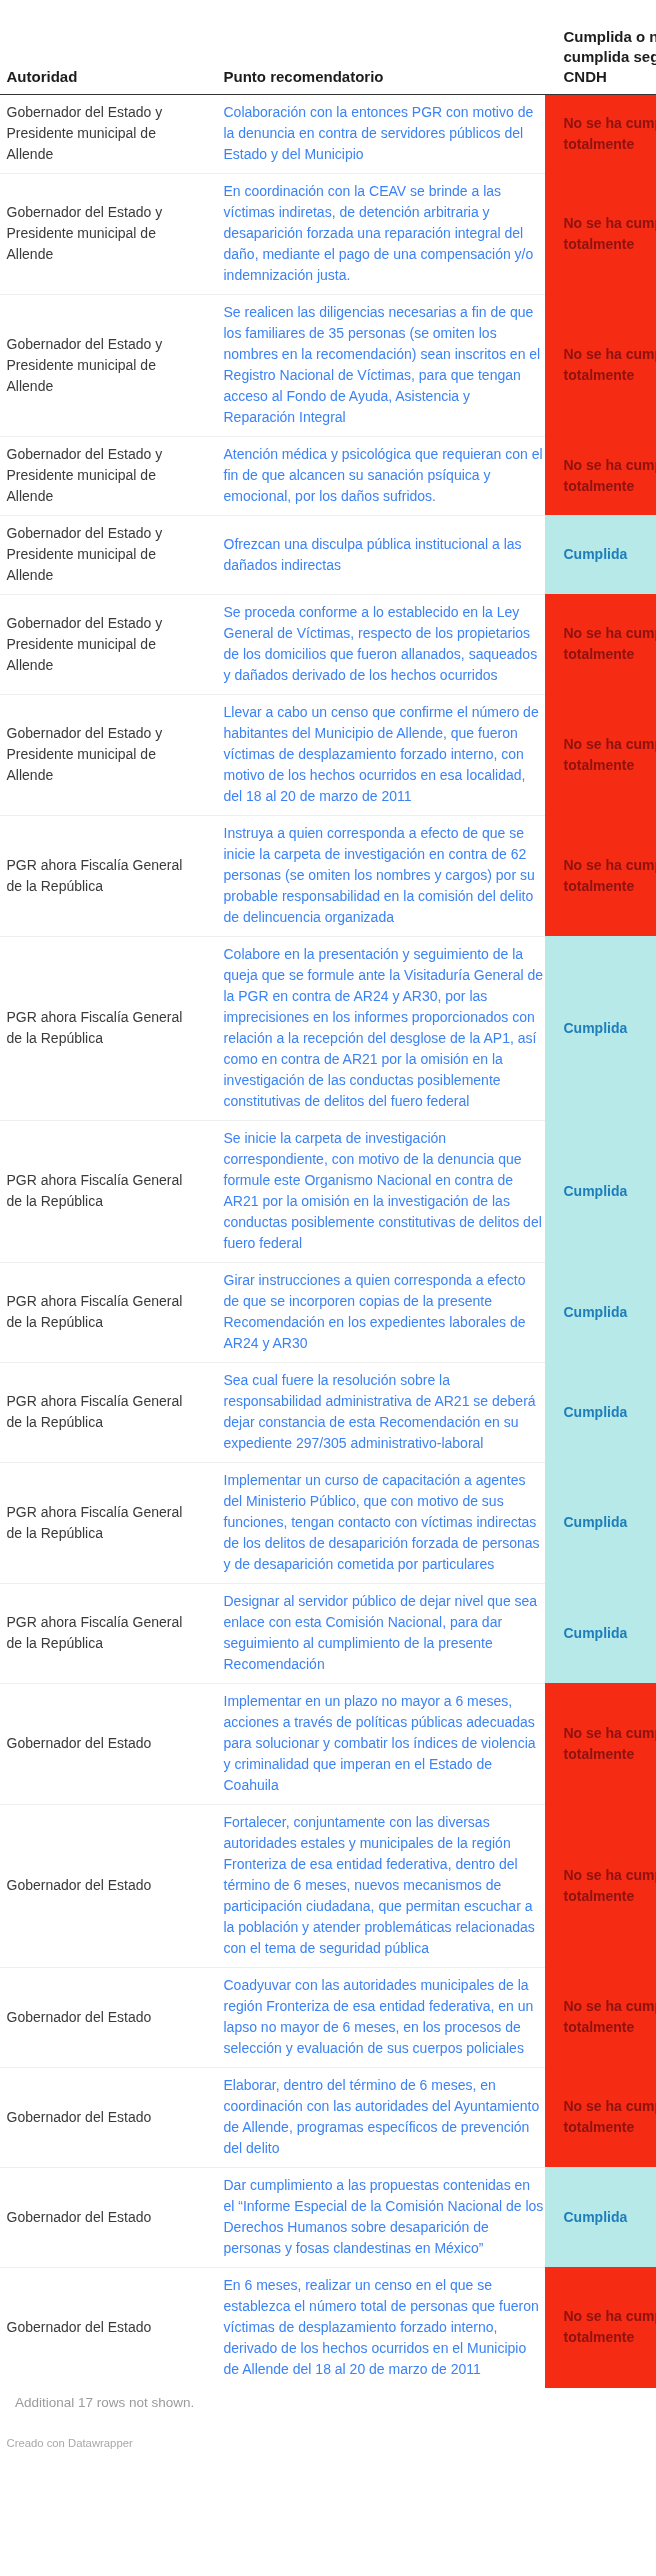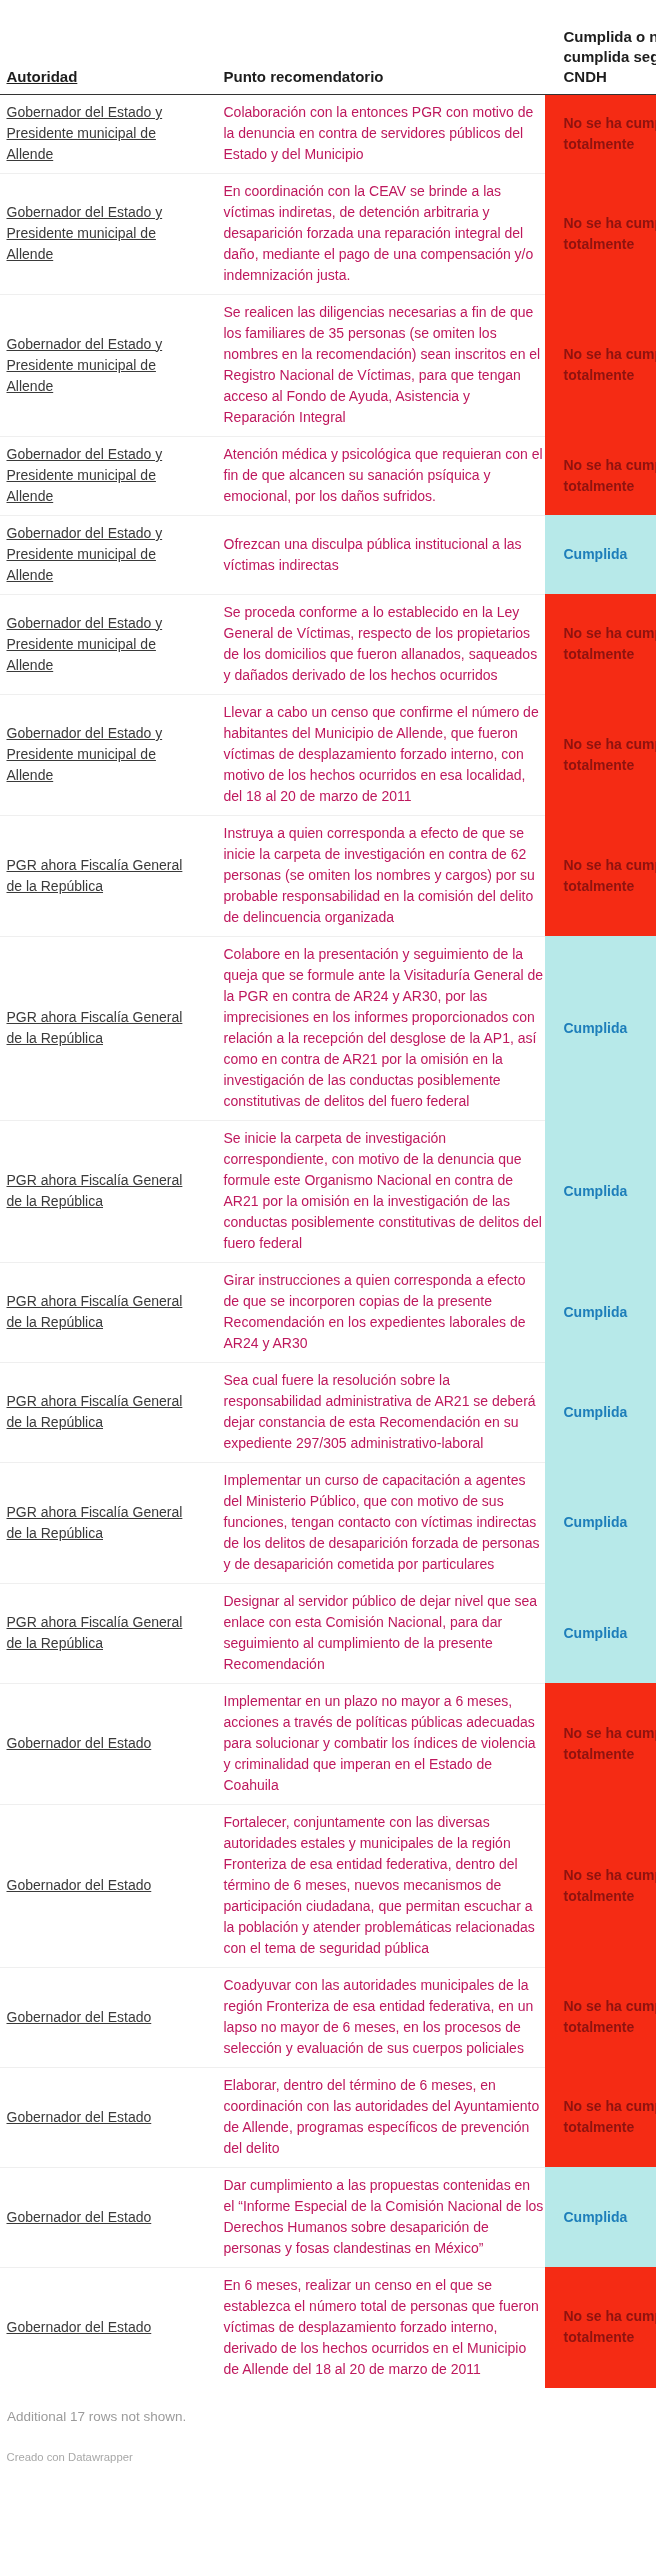--- a/index.html
+++ b/index.html
@@ -24,21 +24,21 @@
     border-collapse: collapse;
   }
   .tr {
     display: table-row;
   }
   .th, .td {
     display: table-cell;
     vertical-align: middle;
   }
   
-  .col-a { width: 217px; text-decoration: underline; }
+  .col-a { width: 217px; }
   .col-b { width: 305px; margin-left: 36px; }
   .col-c { width: 135px; }
 
   
   .thead .th {
     vertical-align: bottom;
     font-weight: bold;
     font-size: 15px;
     line-height: 20px;
     color: #1d1d1d;
@@ -51,38 +51,38 @@
   .thead .col-c { padding-left: 19px; padding-right: 7.5px; }
 
   
   .td {
     font-size: 14px;
     line-height: 21px;
     padding-top: 7.5px;
     padding-bottom: 7.5px;
   }
   .td.col-a { padding-left: 6.5px; padding-right: 32px; color: #3a3a3a; }
-  .td.col-b { color: #be185d; }
+  .td.col-b { color: #3b82f6; }
   .td.col-c {
     padding-left: 19px;
     padding-right: 7.5px;
     font-weight: bold;
   }
   
   .tr + .tr .td.col-a,
   .tr + .tr .td.col-b {
     border-top: 0.5px solid #efefef;
   }
 
   .status-label { font-weight: bold; }
 
   
   .note {
-    margin-top: 21px;
-    padding-left: 7px;
+    margin-top: 7px;
+    padding-left: 15px;
     font-size: 13.5px;
     line-height: 16px;
     color: #9b9b9b;
   }
   .credit {
     margin-top: 25px;
     padding-left: 6.5px;
     padding-bottom: 14px;
     font-size: 11.3px;
     line-height: 14px;
@@ -130,21 +130,21 @@
   <div class="tr">
     <div class="td col-a">Gobernador del Estado y Presidente municipal de Allende</div>
     <div class="td col-b">Atención médica y psicológica que requieran con el fin de que alcancen su sanación psíquica y emocional, por los daños sufridos.</div>
     <div class="td col-c" style="background-color: rgb(245, 43, 20);">
       <span class="status-label" style="color: rgb(142, 19, 15);">No se ha cumplido totalmente</span>
     </div>
   </div>
 
   <div class="tr">
     <div class="td col-a">Gobernador del Estado y Presidente municipal de Allende</div>
-    <div class="td col-b">Ofrezcan una disculpa pública institucional a las víctimas indirectas</div>
+    <div class="td col-b">Ofrezcan una disculpa pública institucional a las dañados indirectas</div>
     <div class="td col-c" style="background-color: rgb(183, 233, 233);">
       <span class="status-label" style="color: rgb(29, 126, 186);">Cumplida</span>
     </div>
   </div>
 
   <div class="tr">
     <div class="td col-a">Gobernador del Estado y Presidente municipal de Allende</div>
     <div class="td col-b">Se proceda conforme a lo establecido en la Ley General de Víctimas, respecto de los propietarios de los domicilios que fueron allanados, saqueados y dañados derivado de los hechos ocurridos</div>
     <div class="td col-c" style="background-color: rgb(245, 43, 20);">
       <span class="status-label" style="color: rgb(142, 19, 15);">No se ha cumplido totalmente</span>

